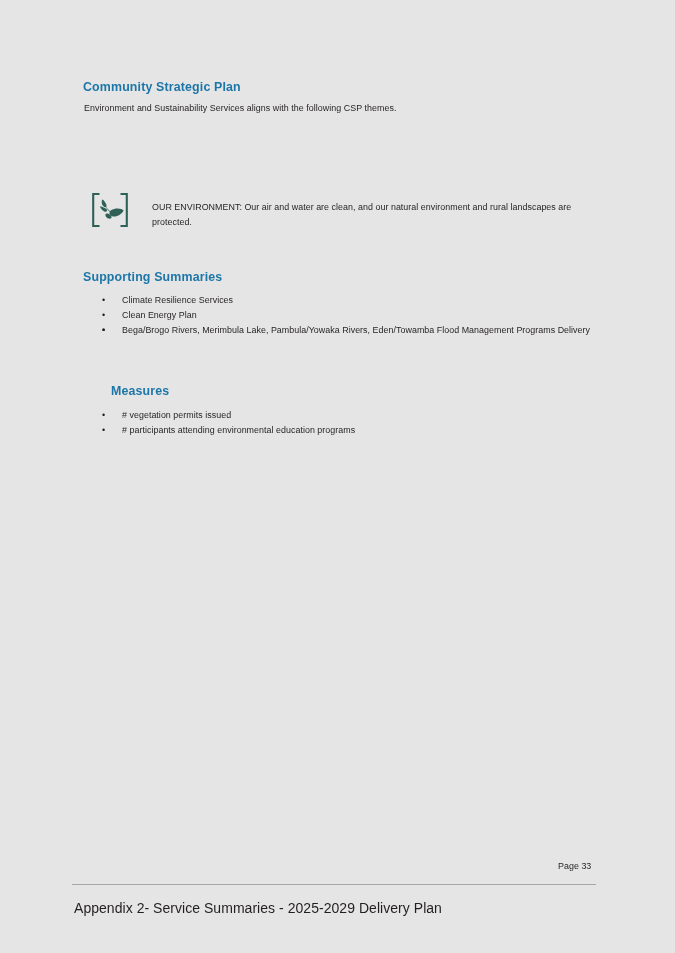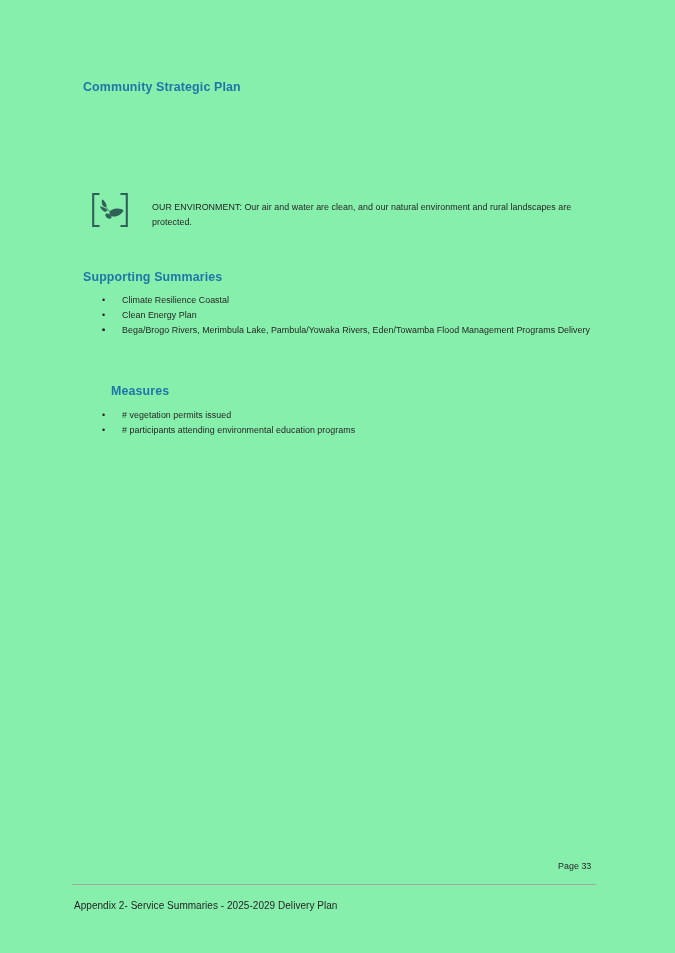--- a/index.html
+++ b/index.html
@@ -12,21 +12,21 @@
     width: 675px;
     height: 953px;
     font-family: "Liberation Sans", sans-serif;
     color: #231f20;
     position: relative;
     overflow: hidden;
   }
   .page {
     position: absolute;
     inset: 0;
-    background: #86efac;
+    background: #e5e5e5;
     text-decoration: underline;
   }
 
   
   .section-heading {
     position: absolute;
     left: 83px;
     font-size: 12.4px;
     font-weight: bold;
     color: #1d76a8;
@@ -112,21 +112,21 @@
     left: 72px;
     top: 884px;
     width: 524px;
     height: 1px;
     background: #a6a6a6;
   }
   .footer-left {
     position: absolute;
     left: 74px;
     top: 900px;
-    font-size: 10px;
+    font-size: 14px;
     color: #231f20;
     letter-spacing: 0.04px;
     white-space: nowrap;
   }
   .footer-right {
     position: absolute;
     left: 558px;
     top: 861px;
     font-size: 8.9px;
     color: #231f20;
@@ -134,20 +134,21 @@
     white-space: nowrap;
   }
 </style>
 </head>
 <body>
 
 <div class="page">
 
   <div class="section-heading" id="heading-csp">Community Strategic Plan</div>
 
+  <div class="intro-text">Environment and Sustainability Services aligns with the following CSP themes.</div>
 
 
   <div class="theme-row" id="theme-row-2">
     <div class="theme-icon">
       <svg width="40" height="38" viewBox="0 0 40 38" xmlns="http://www.w3.org/2000/svg">
         <g fill="none" stroke="#2f6157" stroke-width="2.1">
           <path d="M9.5 3 L3.2 3 L3.2 35 L9.5 35"></path>
           <path d="M30.5 3 L36.8 3 L36.8 35 L30.5 35"></path>
         </g>
         <g fill="#2f6157">
@@ -165,21 +166,21 @@
       </svg>
     </div>
     <div class="theme-text">OUR ENVIRONMENT: Our air and water are clean, and our natural environment and rural landscapes are protected.</div>
   </div>
 
   <div class="section-heading" id="heading-docs">Supporting Summaries</div>
 
   <ul class="bullet-list" id="list-documents">
     <li>
       <span class="bullet-dot">•</span>
-      <span>Climate Resilience Coastal</span>
+      <span>Climate Resilience Services</span>
     </li>
     <li>
       <span class="bullet-dot">•</span>
       <span>Clean Energy Plan</span>
     </li>
     <li>
       <span class="bullet-dot">•</span>
     </li>
     <li>
       <span class="bullet-dot">•</span>

